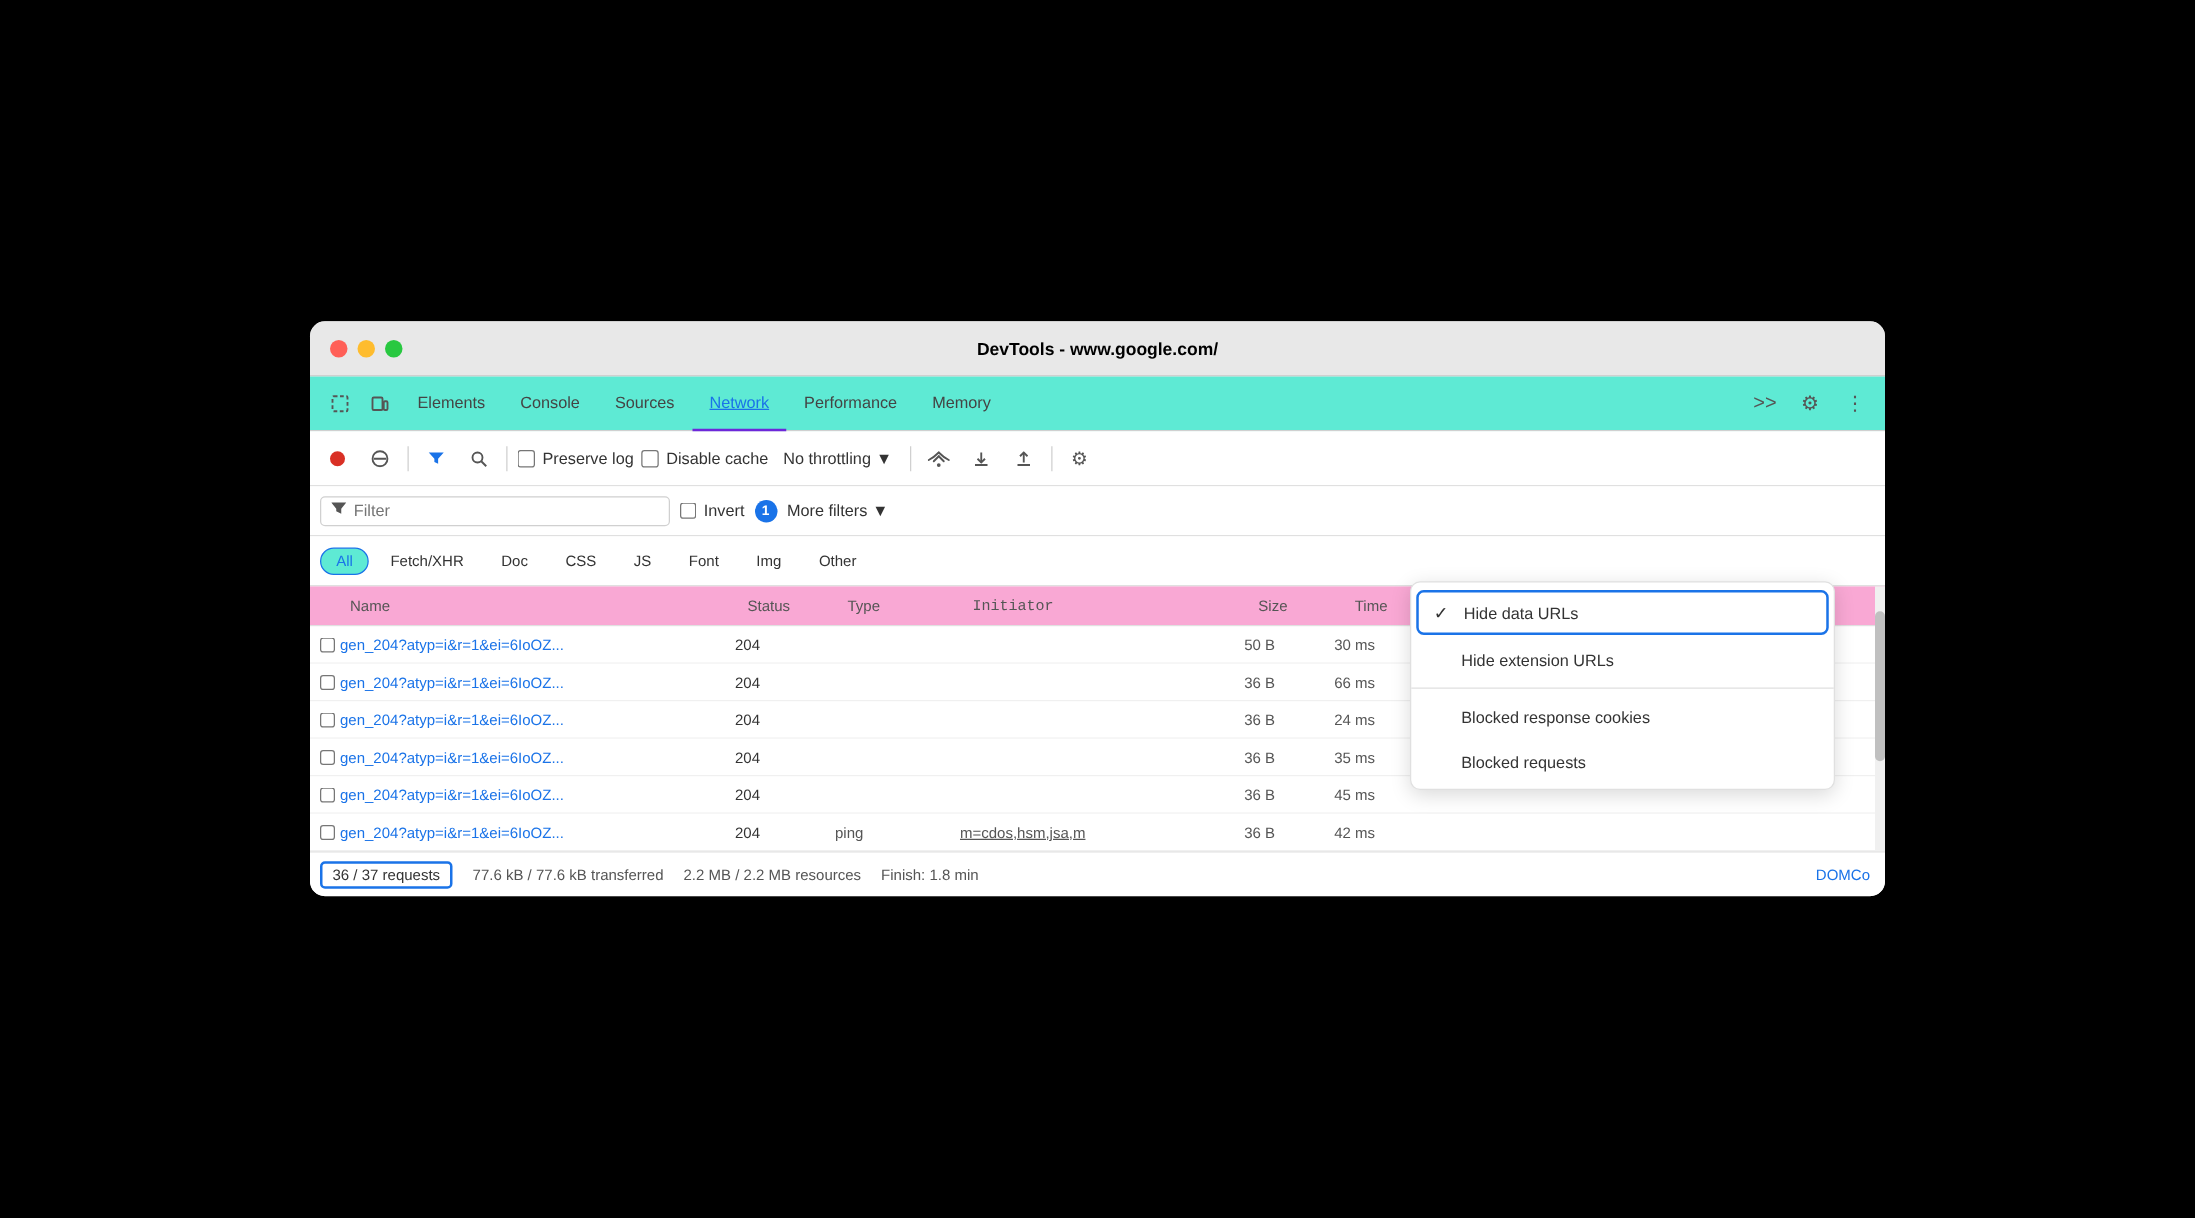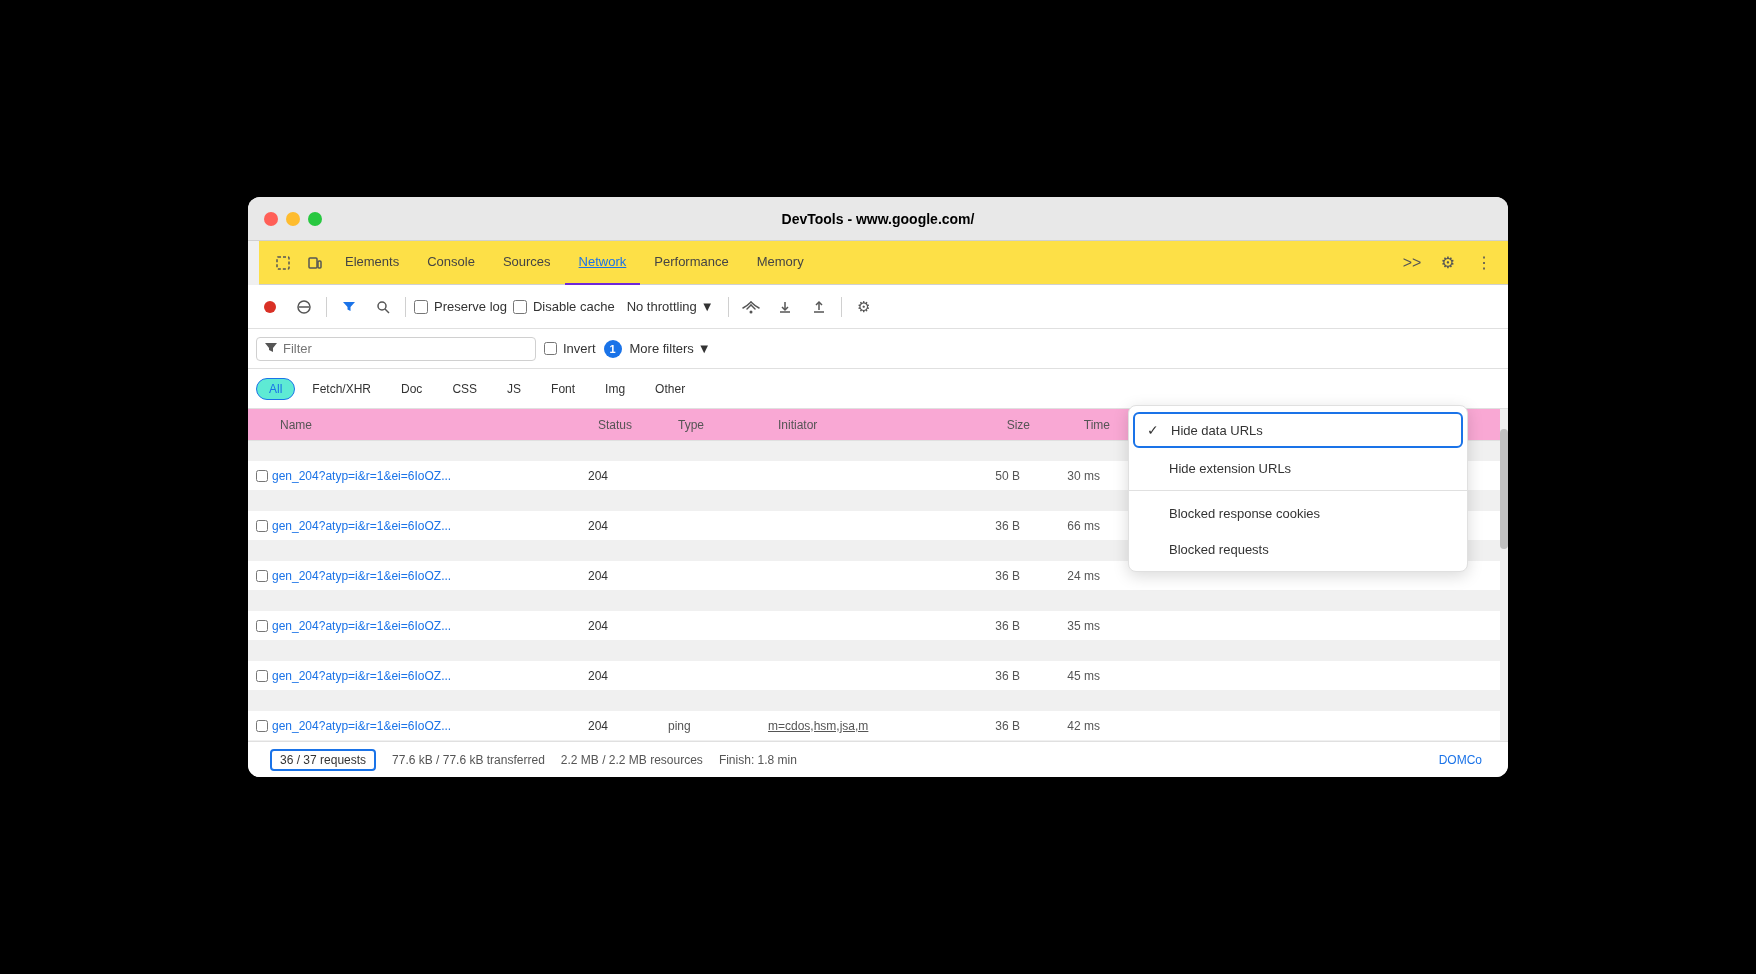--- a/index.html
+++ b/index.html
@@ -42,27 +42,26 @@
     }
     .tb-close { background: #ff5f57; }
     .tb-minimize { background: #febc2e; }
     .tb-maximize { background: #28c840; }
     .title-text {
       font-size: 14px;
       font-weight: 600;
       color: #000000;
     }
     .tabs-bar {
-      background: #fde047;
+      background: #5eead4;
       border-bottom: 1px solid #d0d0d0;
       display: flex;
       align-items: center;
       padding: 0 8px;
       height: 44px;
-      margin-left: 11px;
     }
     .tab-icon {
       width: 32px;
       height: 32px;
       display: flex;
       align-items: center;
       justify-content: center;
       color: #555;
       cursor: pointer;
       font-size: 16px;
@@ -225,32 +224,31 @@
       display: flex;
       align-items: center;
       height: 32px;
       font-size: 12px;
       color: #555;
       font-weight: 500;
     }
     .col-name { width: 350px; padding-left: 32px; }
     .col-status { width: 80px; }
     .col-type { width: 100px; }
-    .col-initiator { width: 180px; }
+    .col-initiator { width: 180px; font-family: Liberation Mono, monospace; }
     .col-size { width: 80px; text-align: right; padding-right: 8px; }
     .col-time { width: 80px; text-align: right; padding-right: 8px; }
     .table-row {
       display: flex;
       align-items: center;
       height: 30px;
       border-bottom: 1px solid #f0f0f0;
       background: #fff;
       font-size: 12px;
       color: #333;
-      margin-top: 20px;
     }
     .row-checkbox {
       width: 20px;
       display: flex;
       align-items: center;
       justify-content: center;
       padding-left: 8px;
     }
     .row-name { flex: 1; padding-left: 4px; color: #1a73e8; white-space: nowrap; overflow: hidden; text-overflow: ellipsis; max-width: 320px; }
     .row-status { width: 80px; }
@@ -280,21 +278,21 @@
       border-radius: 4px;
     }
     .status-bar {
       background: #fff;
       border-top: 1px solid #e0e0e0;
       display: flex;
       align-items: center;
       height: 36px;
       font-size: 12px;
       color: #333;
-      padding: 0 22px;
+      padding: 0 8px;
       gap: 16px;
     }
     .requests-badge {
       border: 2px solid #1a73e8;
       border-radius: 4px;
       padding: 2px 8px;
       color: #333;
       font-size: 12px;
     }
     .status-item { color: #555; }

